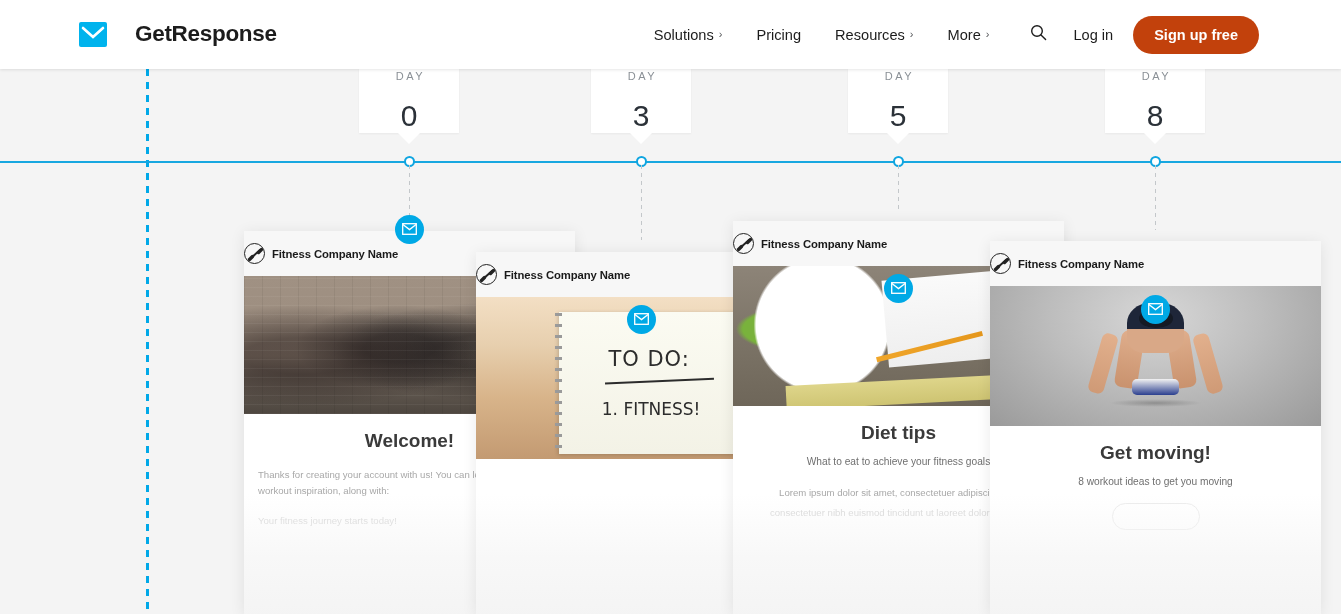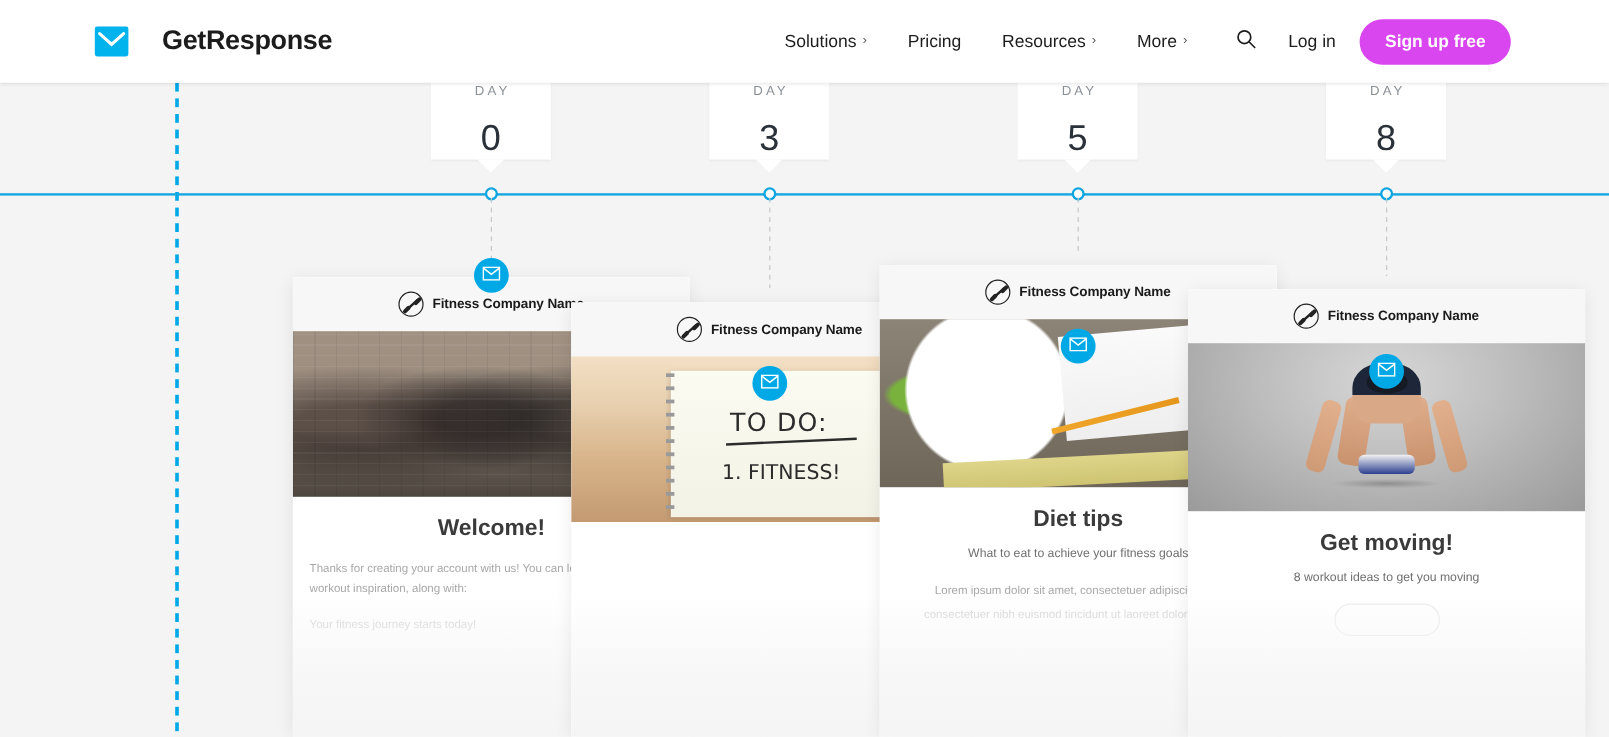--- a/index.html
+++ b/index.html
@@ -39,21 +39,21 @@
     font-size: 14.6px; color: #1c1c1c; padding: 0 17px;
     display: flex; align-items: center; gap: 5px;
     cursor: pointer; white-space: nowrap; height: 69px;
   }
   .nav-item .chev { font-size: 11px; color: #55575a; line-height: 1; }
   .nav-search { padding: 0 14px 0 24px; display:flex; align-items:center;
                 height: 69px; cursor: pointer; }
   .nav-login { font-size: 14.6px; color: #1c1c1c; padding: 0 16px 0 12px;
                display:flex; align-items:center; height:69px; cursor:pointer; }
   .signup-btn {
-    background: #d946ef; color: #fff; border: none; border-radius: 22px;
+    background: #c2410c; color: #fff; border: none; border-radius: 22px;
     font-size: 14.5px; font-weight: 700; padding: 0 21px; height: 38px;
     cursor: pointer; font-family: inherit; white-space: nowrap;
     margin-left: 4px;
   }
 
   
   .stage {
     position: absolute; top: 69px; left: 0;
     width: 1341px; height: 545px; background: #f4f4f4;
     overflow: hidden;
@@ -106,21 +106,21 @@
   }
 
   
   .mail-card {
     position: absolute;
     background: #ffffff;
     box-shadow: 0 2px 14px rgba(0,0,0,0.085);
     overflow: hidden;
   }
   .mc-head {
-    height: 45px; display: flex; align-items: center; justify-content: center;
+    height: 45px; display: flex; align-items: center; 
     gap: 7px; background: #f7f7f7;
   }
   .mc-logo {
     width: 21px; height: 21px; border-radius: 50%;
     border: 1.4px solid #222; position: relative; flex: none;
   }
   .mc-logo svg { position: absolute; left: -1px; top: -1px; }
   .mc-company {
     font-size: 11.3px; font-weight: 700; color: #1a1a1a; letter-spacing: -0.1px;
     white-space: nowrap;
@@ -382,21 +382,21 @@
     <div class="mc-head">
       <span class="mc-logo">
         <svg width="23" height="23" viewBox="0 0 23 23">
           <line x1="7" y1="15" x2="16" y2="7" stroke="#222" stroke-width="2" stroke-linecap="round"></line>
           <line x1="5.5" y1="16.5" x2="8.5" y2="13.5" stroke="#222" stroke-width="3.4" stroke-linecap="round"></line>
           <line x1="14.5" y1="9.5" x2="17.5" y2="6.5" stroke="#222" stroke-width="3.4" stroke-linecap="round"></line>
         </svg>
       </span>
       <span class="mc-company">Fitness Company Name</span>
     </div>
-    <div class="mc-hero hero-todo" style="height:138px;">
+    <div class="mc-hero hero-todo" style="height:162px;">
       <div class="note"></div>
       <div class="spiral"></div>
       <div class="t1">TO DO:</div>
       <div class="t1u"></div>
       <div class="t2">1. FITNESS!</div>
     </div>
     <div class="mc-fade"></div>
   </div>
   <div class="env-badge" style="left:627px; top:236px;">
     <span>

